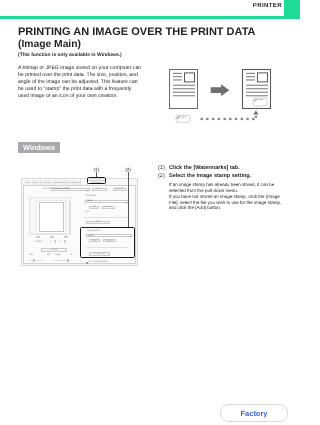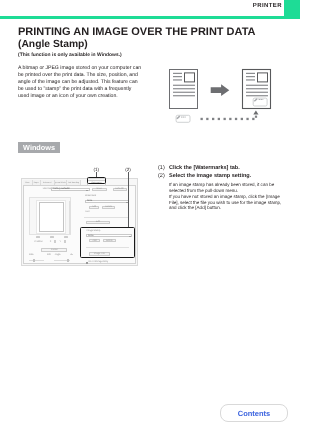--- a/index.html
+++ b/index.html
@@ -71,21 +71,21 @@
 </style>
 </head>
 <body>
 
 <div class="page">
   <div class="hdr-tab"></div>
   <div class="hdr-label">PRINTER</div>
   <div class="hdr-rule"></div>
 
   <div class="title1">PRINTING AN IMAGE OVER THE PRINT DATA</div>
-  <div class="title2">(Angle Stamp)</div>
+  <div class="title2">(Image Main)</div>
   <div class="subnote">(This function is only available in Windows.)</div>
   <div class="body-p">A bitmap or JPEG image stored on your computer can be printed over the print data. The size, position, and angle of the image can be adjusted. This feature can be used to "stamp" the print data with a frequently used image or an icon of your own creation.</div>
 
   <svg class="illus" viewBox="160 62 130 68">
 
     <g>
       <rect x="169.5" y="69.5" width="28" height="39" fill="#fff" stroke="#6d6e71" stroke-width="1"></rect>
       <g fill="#808285">
         <rect x="173" y="72.8" width="9" height="1.1"></rect>
         <rect x="173" y="76.1" width="9" height="1.1"></rect>
@@ -233,14 +233,14 @@
     <div class="step s2">
         <span class="step-n">(2)</span>
         <span class="step-t">Select the image stamp setting.</span>
       </div>
     <div class="sub">
       <div>If an image stamp has already been stored, it can be selected from the pull-down menu.</div>
       <div>If you have not stored an image stamp, click the [Image File], select the file you wish to use for the image stamp, and click the [Add] button.</div>
     </div>
   </div>
 
-  <div class="contents">Contents</div>
+  <div class="contents">Factory</div>
 </div>
 
 </body></html>

